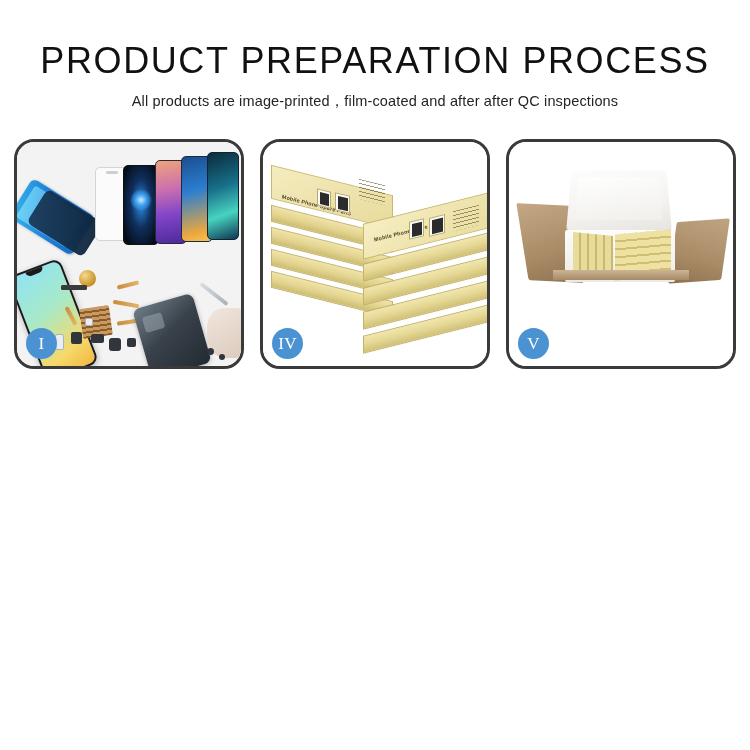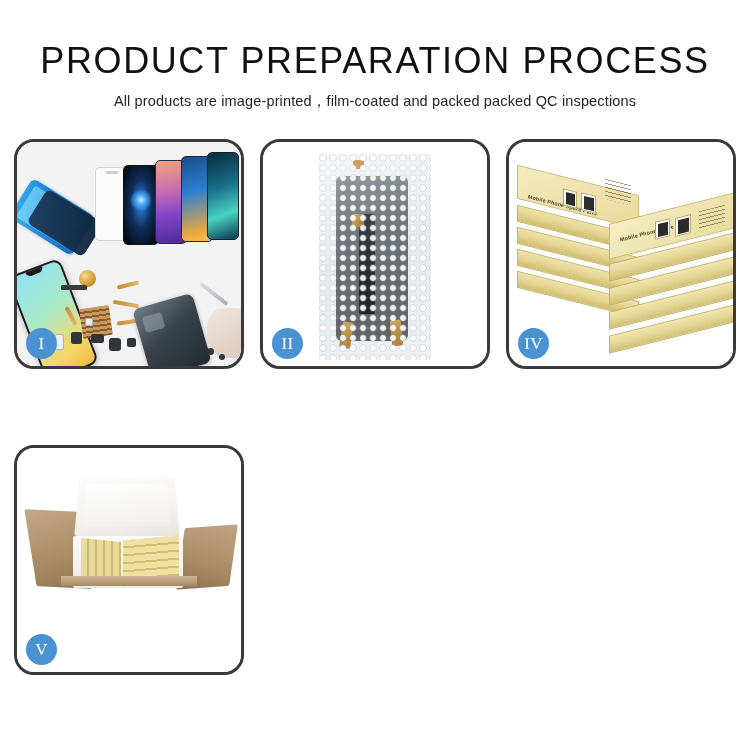--- a/index.html
+++ b/index.html
@@ -433,21 +433,21 @@
   .p6-tape2 {
     position:absolute; left:62px; top:158px; width:14px; height:18px;
     background: rgba(140,114,78,.45); border-radius:1px;
   }
 </style>
 </head>
 <body>
 
 <div class="header">
   <div class="page-title">PRODUCT PREPARATION PROCESS</div>
-  <div class="page-subtitle">All products are image-printed，film-coated and packed packed QC inspections</div>
+  <div class="page-subtitle">All products are image-printed，film-coated and after after QC inspections</div>
 </div>
 
 <div class="panel-grid">
 
   <div class="panel">
     <div class="panel-photo">
       <div class="p1-bg"></div>
       <div class="p1-phone p1-film"></div>
       <div class="p1-phone p1-film2"></div>
       <div class="p1-phone p1-glass"></div>
@@ -471,35 +471,20 @@
       <div class="p1-wsq" style="left:68px;top:176px;width:8px;height:8px;"></div>
       <div class="p1-housing"></div>
       <div class="p1-tweezer"></div>
       <div class="p1-hand"></div>
       <div class="p1-sq" style="left:190px;top:206px;width:7px;height:7px;border-radius:50%;"></div>
       <div class="p1-sq" style="left:202px;top:212px;width:6px;height:6px;border-radius:50%;"></div>
     </div>
     <div class="badge">I</div>
   </div>
 
-  <div class="panel">
-    <div class="panel-photo">
-      <div class="p2-bg"></div>
-      <div class="p2-bag">
-        <div class="p2-screen"></div>
-        <div class="p2-flexstrip"></div>
-        <div class="p2-gold1"></div>
-        <div class="p2-gold2"></div>
-        <div class="p2-gold3"></div>
-        <div class="p2-tab"></div>
-        <div class="p2-bubbles"></div>
-      </div>
-    </div>
-    <div class="badge">II</div>
-  </div>
 
 
   <div class="panel">
     <div class="panel-photo">
       <div class="p4-bg"></div>
 
       <div class="p4-slabL" style="left:8px;top:78px;"></div>
       <div class="p4-slabL" style="left:8px;top:100px;"></div>
       <div class="p4-slabL" style="left:8px;top:122px;"></div>
       <div class="p4-slabL" style="left:8px;top:144px;"></div>

